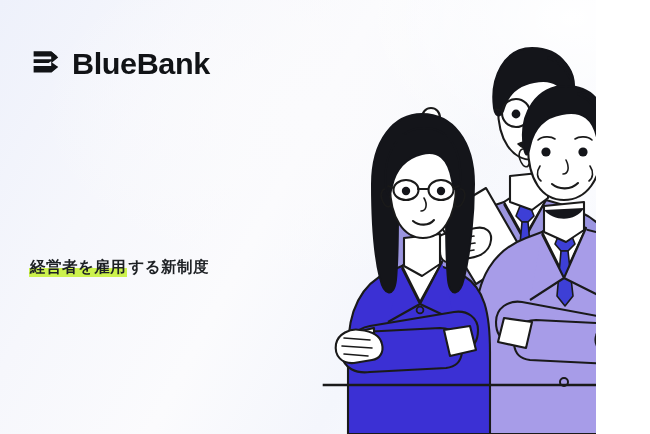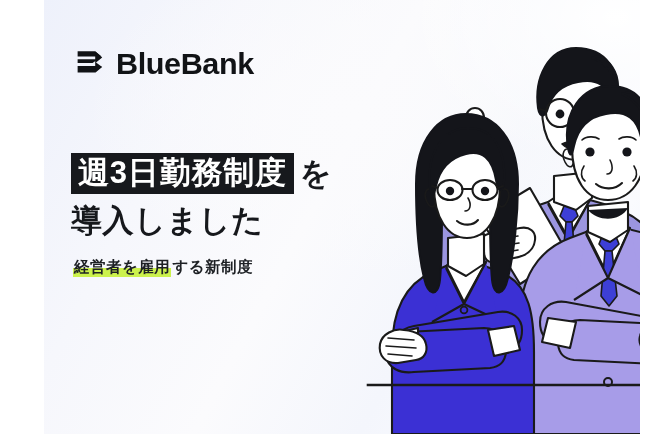--- a/index.html
+++ b/index.html
@@ -15,21 +15,20 @@
 
   #banner {
     position: relative;
     width: 596px;
     height: 434px;
     background:
       radial-gradient(ellipse 60% 55% at 96% 4%, #ffffff 0%, rgba(255,255,255,0) 62%),
       radial-gradient(ellipse 70% 60% at 52% 26%, #fbfbfd 0%, rgba(251,251,253,0) 65%),
       linear-gradient(118deg, #eef1fb 0%, #f6f7fc 24%, #fbfbfd 46%, #f4f6fc 66%, #fafbfe 84%, #eef2fb 100%);
     overflow: hidden;
-    margin-left: 44px;
   }
 
   
   #logo {
     position: absolute;
     left: 31px;
     top: 47px;
     display: flex;
     align-items: center;
     gap: 11px;
@@ -124,26 +123,20 @@
           <path d="M2.6 4.2 H20.0 L26.6 9.6 L20.0 9.6 L2.6 9.6 Z"></path>
           <path d="M2.6 12.3 H22.8 L17.6 16.0 L2.6 16.0 Z"></path>
           <path d="M2.6 19.0 H26.6 L20.0 25.6 H2.6 Z"></path>
           <path d="M20.2 4.2 L27.2 10.4 L21.0 15.4 L27.2 20.0 L20.2 25.8 Z"></path>
         </g>
       </svg>
     </span>
     <span id="logo-text">BlueBank</span>
   </div>
 
-  <div id="headline">
-    <span class="head-line head-line-1">
-      <span class="head-box">週3日勤務制度</span><span class="head-tail">を</span>
-    </span>
-    <span class="head-line">導入しました</span>
-  </div>
 
   <div id="subcopy">
     <span class="sub-line"><span class="mark">経営者を雇用</span><span class="plain">する新制度</span></span>
   </div>
 
   <div id="illustration">
     <svg width="332" height="434" viewBox="0 0 332 434" aria-hidden="true">
       <defs>
         <style>
           .ln { fill:none; stroke:#1a1a1a; stroke-width:2.1; stroke-linecap:round; stroke-linejoin:round; }

